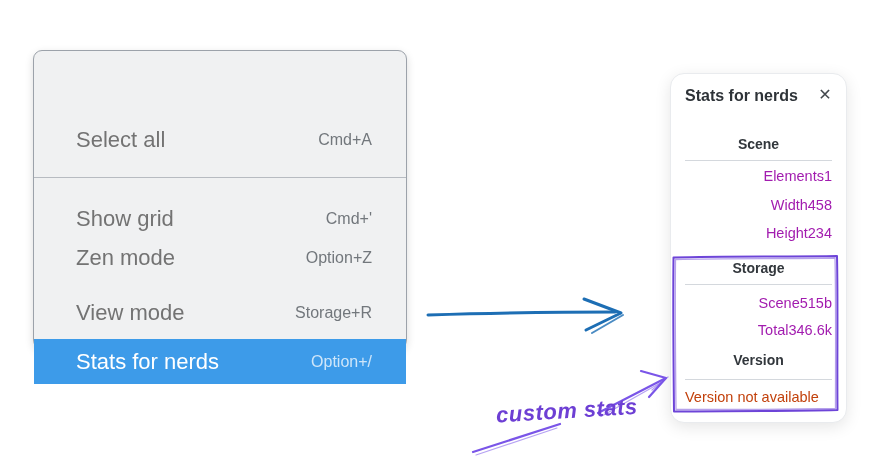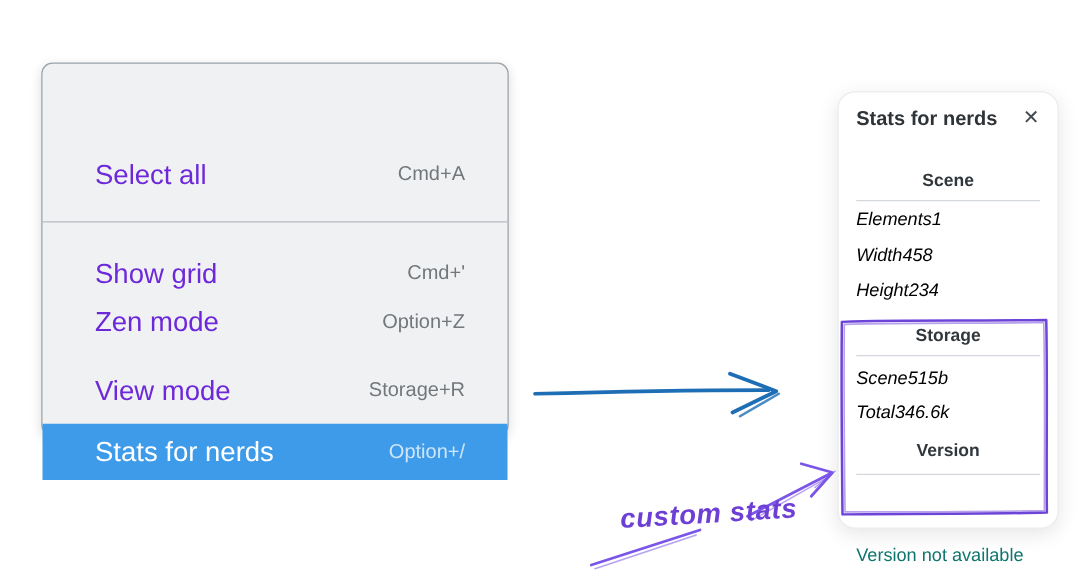--- a/index.html
+++ b/index.html
@@ -11,21 +11,21 @@
   .context-menu {
     position:absolute; left:33px; top:50px; width:374px; height:299px;
     background:#f0f1f2; border:1.5px solid #9ca2aa; border-radius:9px;
     box-shadow:0 3px 9px rgba(0,0,0,.14);
   }
   .menu-item {
     position:absolute; left:0; right:0; height:46px;
     display:flex; align-items:center; justify-content:space-between;
     padding:0 34px 0 42px; cursor:default;
   }
-  .menu-item .label   { font-size:22px; color:#6d28d9; }
+  .menu-item .label   { font-size:22px; color:#737373; }
   .menu-item .shortcut{ font-size:16px; color:#72777c; }
   .menu-item.selected { background:#3d9be9; height:45px; }
   .menu-item.selected .label   { color:#ffffff; }
   .menu-item.selected .shortcut{ color:rgba(255,255,255,.75); }
   .menu-sep {
     position:absolute; left:0; right:0; top:126px;
     border-top:1.5px solid #b7bbc1;
   }
 
   
@@ -36,23 +36,23 @@
     color:#3c4146;
   }
   .sp-abs { position:absolute; left:14px; right:14px; }
   .sp-title { top:13px; font-size:16px; font-weight:bold; color:#2e3338; }
   .sp-close {
     position:absolute; top:11px; right:11px; width:20px; height:20px;
     font-size:16px; color:#44494e; text-align:center; line-height:20px; cursor:pointer;
   }
   .sp-heading { height:17px; text-align:center; font-size:14px; font-weight:bold; color:#32373c; }
   .sp-sep { border-top:1px solid #d4d8dd; }
-  .sp-row { height:17px; display:flex; justify-content:flex-start;
-            font-size:14.5px; color:#000000;font-style:italic; }
-  .sp-note { font-size:14.5px; color:#0f766e;margin-top:48px; }
+  .sp-row { height:17px; display:flex; justify-content:flex-end;
+            font-size:14.5px; color:#a21caf; }
+  .sp-note { font-size:14.5px; color:#c2410c; }
 
   
   .overlay { position:absolute; left:0; top:0; width:873px; height:461px; pointer-events:none; }
   .annotation-text {
     position:absolute; left:496px; top:397px; width:180px;
     font-size:22px; font-style:italic; font-weight:600; letter-spacing:.5px;
     color:#6d3fd4; transform:rotate(-3.5deg);
   }
 </style>
 </head>

